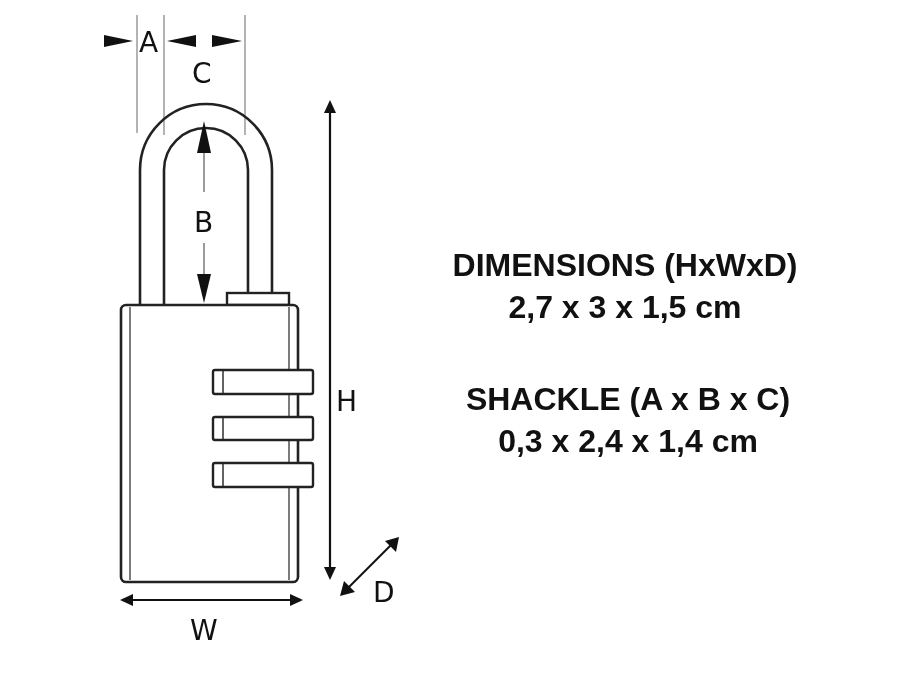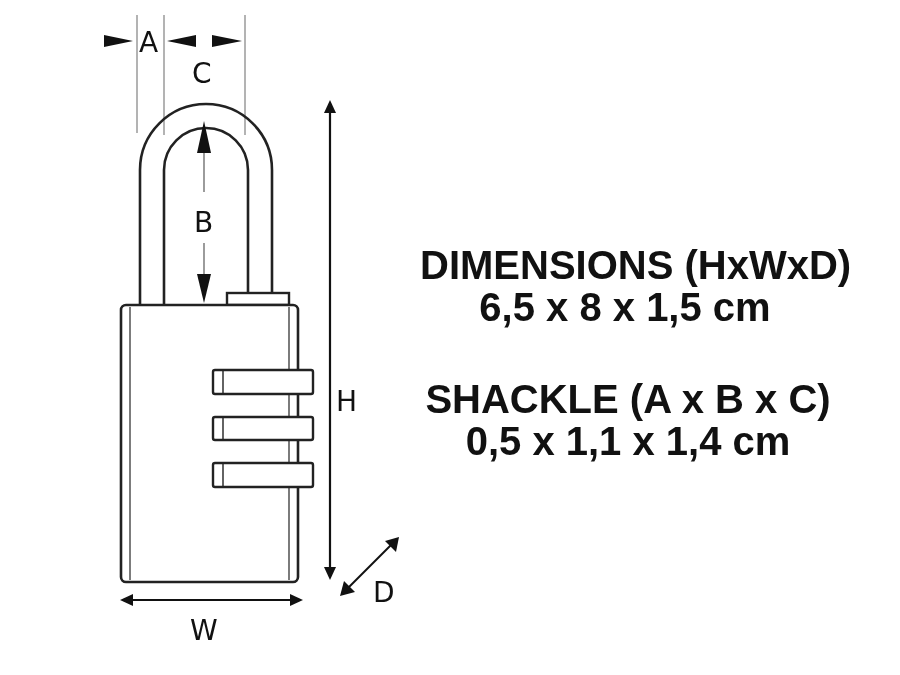--- a/index.html
+++ b/index.html
@@ -1,20 +1,20 @@
 <!DOCTYPE html>
 <html><head>
 <meta charset="utf-8">
 <style>
   html, body { margin:0; padding:0; background:#ffffff; }
   #stage { position:relative; width:900px; height:675px; overflow:hidden; background:#ffffff; }
   #diagram { position:absolute; left:0; top:0; width:900px; height:675px; }
   .lbl { font-family:"DejaVu Sans", sans-serif; font-size:28px; fill:#111111; }
   .spec { position:absolute; font-family:"Liberation Sans", sans-serif; font-weight:bold; color:#111111; text-align:center; white-space:nowrap; }
-  .spec .t { font-size:40px; line-height:42px; display:block; }
+  .spec .t { font-size:32px; line-height:42px; display:block; }
 </style>
 </head>
 <body>
 
 <div id="stage">
   <svg id="diagram" viewBox="0 0 900 675" xmlns="http://www.w3.org/2000/svg">
 
     <g stroke="#8a8a8a" stroke-width="1.3">
       <line x1="137" y1="15" x2="137" y2="133"></line>
       <line x1="164" y1="15" x2="164" y2="135"></line>
@@ -81,19 +81,19 @@
     <g>
       <line x1="348" y1="588" x2="392" y2="544" stroke="#111" stroke-width="2"></line>
       <polygon points="340,596 344,581 355,592" fill="#111"></polygon>
       <polygon points="399,537 385,541 396,552" fill="#111"></polygon>
     </g>
     <text class="lbl" x="373" y="602">D</text>
   </svg>
 
   <div class="spec" style="left:420px; top:244px; width:410px;">
     <span class="t">DIMENSIONS (HxWxD)</span>
-    <span class="t">6,5 x 8 x 1,5 cm</span>
+    <span class="t">2,7 x 3 x 1,5 cm</span>
   </div>
   <div class="spec" style="left:423px; top:378px; width:410px;">
     <span class="t">SHACKLE (A x B x C)</span>
-    <span class="t">0,5 x 1,1 x 1,4 cm</span>
+    <span class="t">0,3 x 2,4 x 1,4 cm</span>
   </div>
 </div>
 
 </body></html>

